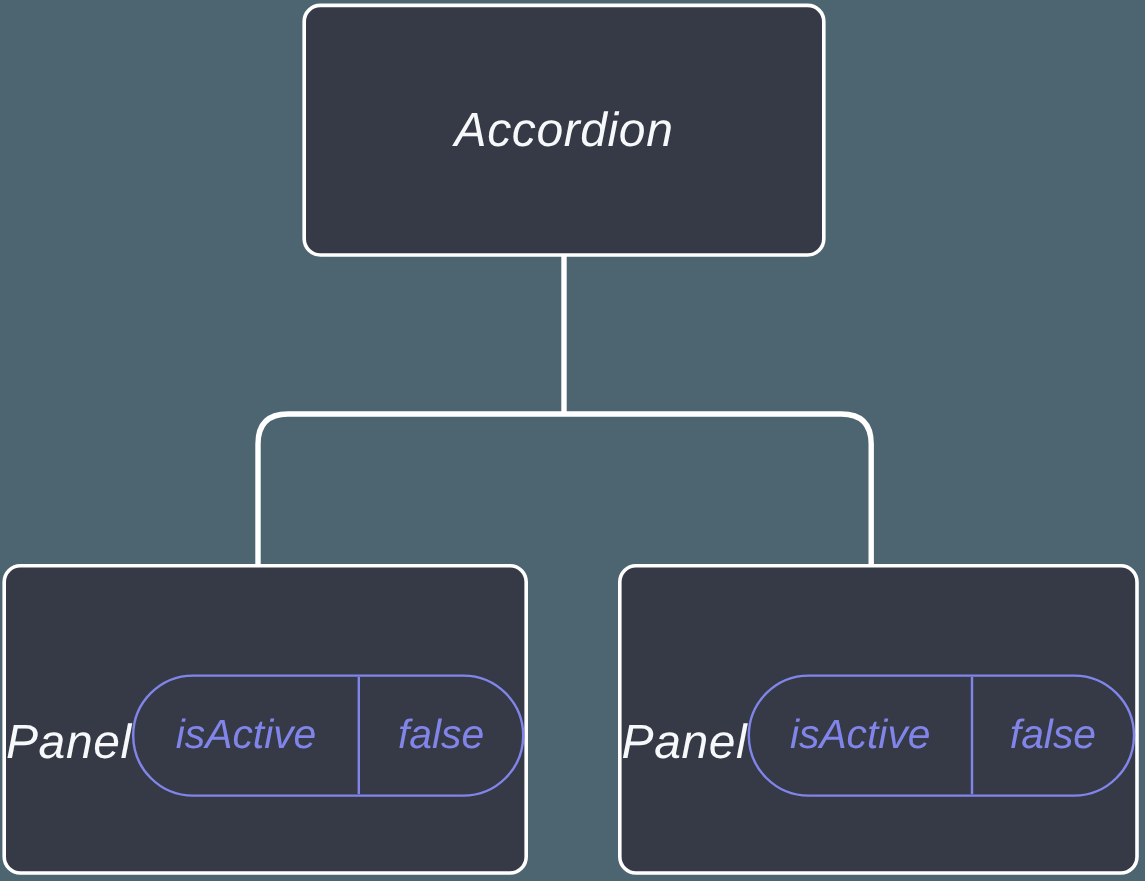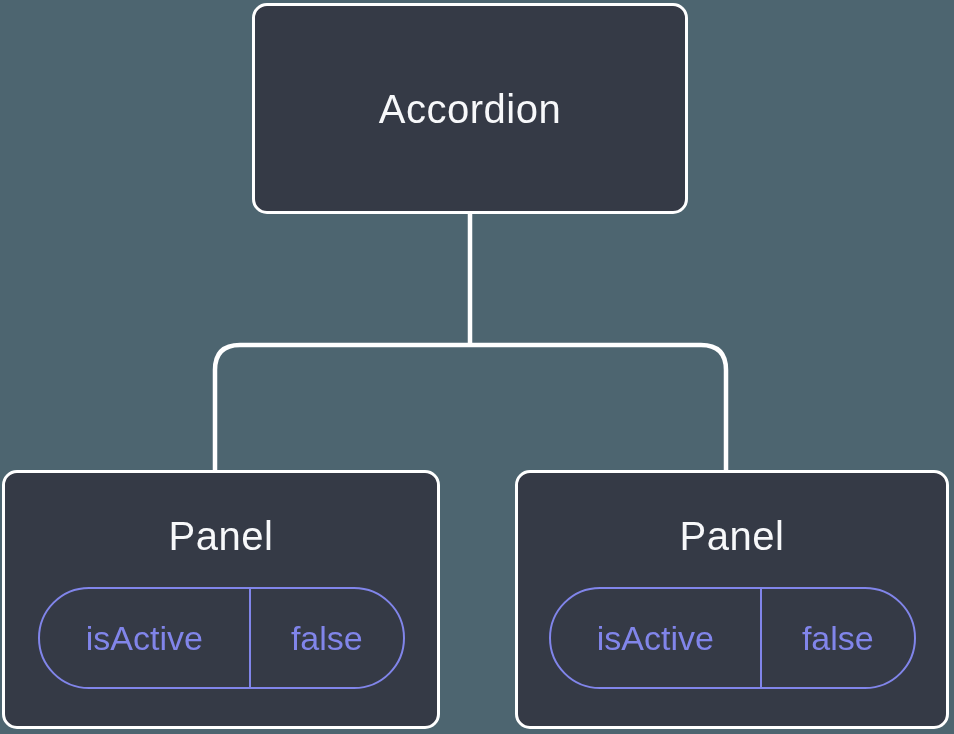--- a/index.html
+++ b/index.html
@@ -13,20 +13,21 @@
   *{margin:0;padding:0;box-sizing:border-box;}
   html,body{background:var(--background);}
   body{
     font-family:"Liberation Sans", sans-serif;
     width:954px;height:734px;overflow:hidden;
   }
   #canvas{
     position:relative;
     width:936px;height:734px;
     background:var(--background);
+    font-style:italic;
   }
   #connector-svg{
     position:absolute;left:0;top:0;
     pointer-events:none;
   }
   .node{
     position:absolute;
     background:var(--node-fill);
     border:3.5px solid var(--node-border);
     border-radius:15px;
@@ -41,21 +42,21 @@
     text-align:center;
   }
   .node.root{
     left:252px;top:3px;
     width:436px;height:211px;
     display:flex;align-items:center;justify-content:center;
   }
   .node.panel{
     top:470px;
     height:259px;
-    display:flex;flex-direction:column;align-items:center;
+    display:flex;flex-direction:row;align-items:center;
   }
   .node.panel .node-label{
     margin-top:38px;
   }
   #panel-1{left:2px;width:438px;}
   #panel-2{left:515px;width:434px;}
   .state-pill{
     margin-top:26px;
     width:367px;height:102px;
     border:2.5px solid var(--accent);

